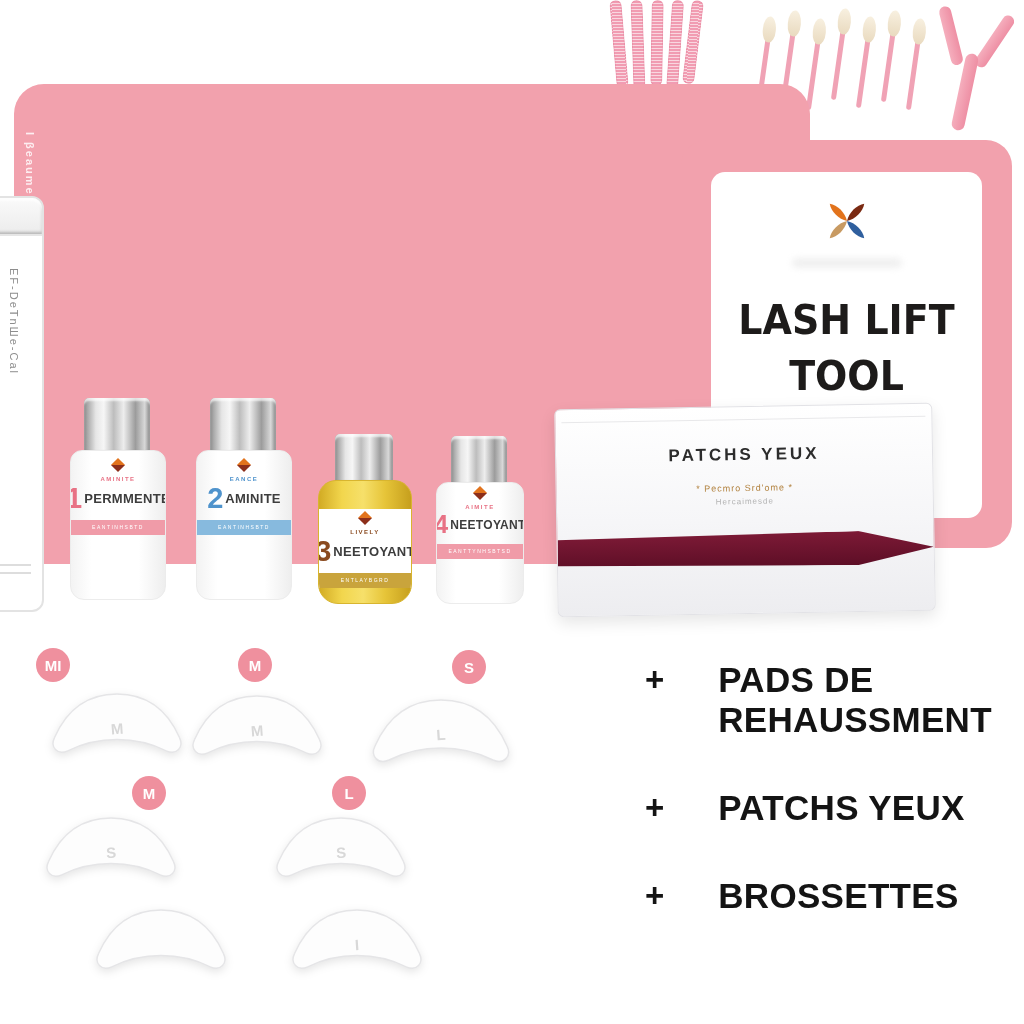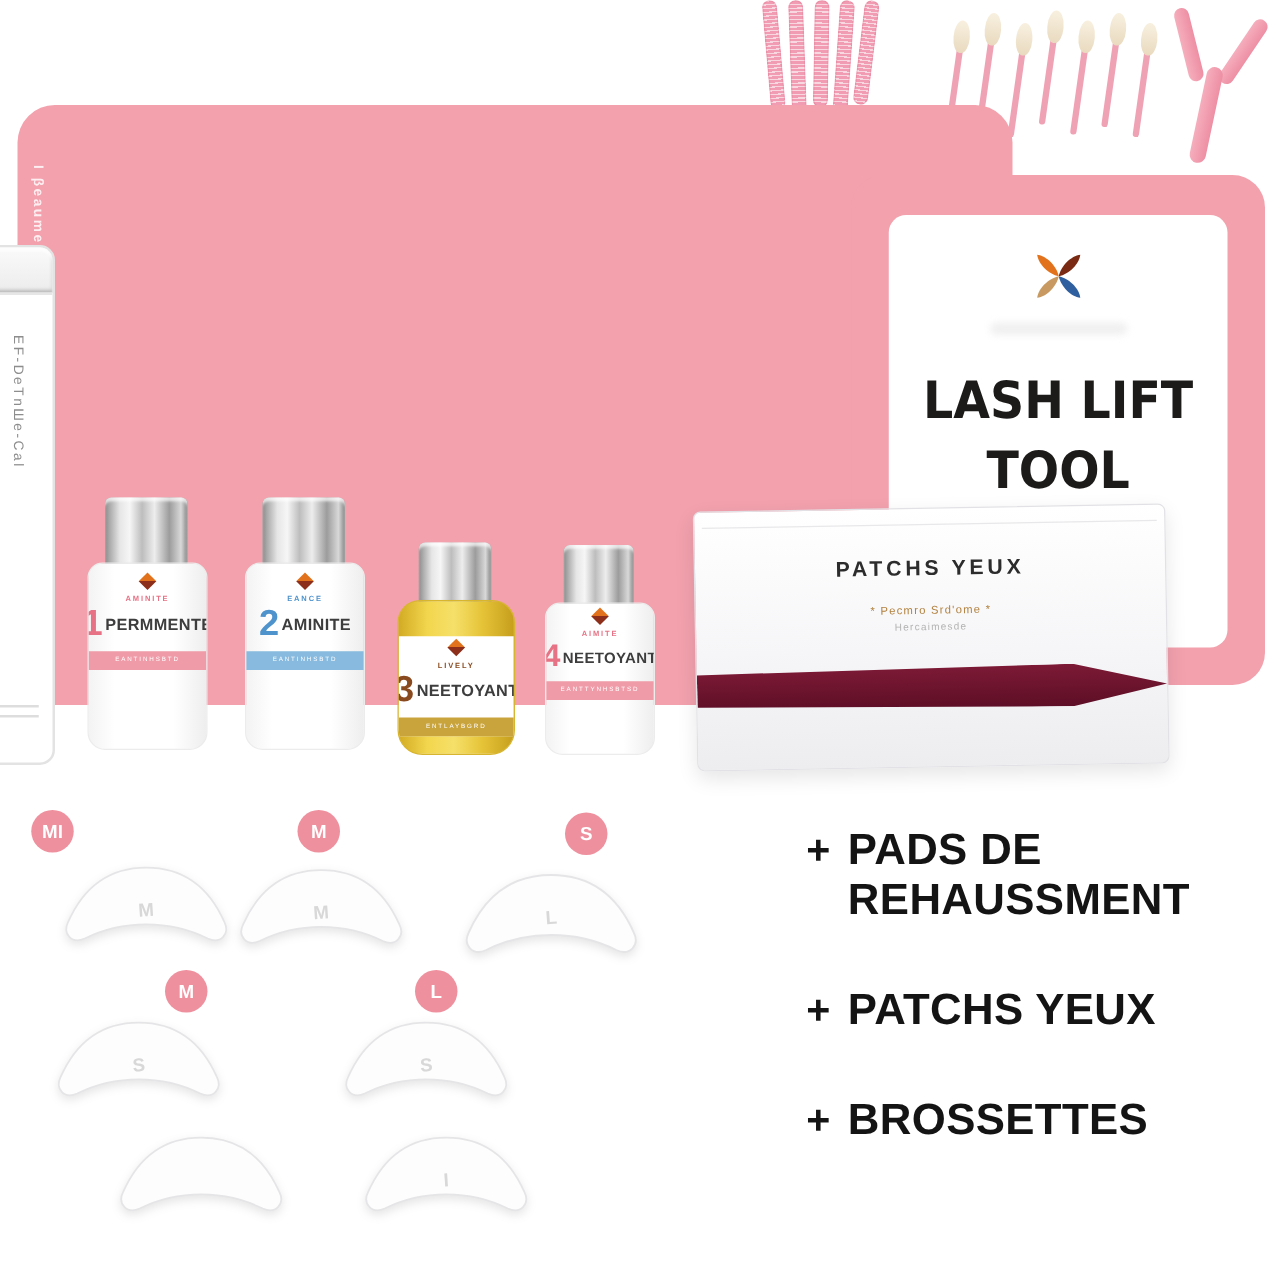--- a/index.html
+++ b/index.html
@@ -97,21 +97,21 @@
   .pad svg{width:100%;height:100%;filter:drop-shadow(0 3px 4px rgba(0,0,0,.10));}
   .pad .letter{position:absolute;left:50%;top:34px;transform:translateX(-50%) rotate(-4deg);
     font-size:15px;font-weight:bold;color:#d8d8d8;}
   .badge{position:absolute;width:34px;height:34px;border-radius:50%;background:#ef909e;color:#fff;
     font-size:15px;font-weight:bold;display:flex;align-items:center;justify-content:center;z-index:1;}
 
   
   .features{position:absolute;left:645px;top:660px;width:372px;z-index:1;color:#141414;}
   .feature{display:flex;align-items:flex-start;margin-bottom:0;}
   .feature .plus{font-size:33px;font-weight:bold;margin-right:14px;line-height:1.2;}
-  .flines{display:flex;flex-direction:column;font-size:35px;font-weight:bold;line-height:1.14;letter-spacing:.3px;}
+  .flines{display:flex;flex-direction:column;font-size:35px;font-weight:bold;line-height:1.14;letter-spacing:.3px;margin-left:40px;}
   .feature+.feature{margin-top:48px;}
 </style>
 </head>
 <body>
 
 <div class="stage">
 
   <div class="spoolie" style="left:613px;top:0;height:88px;transform:rotate(-5deg)"></div>
   <div class="spoolie" style="left:632px;top:0;height:93px;transform:rotate(-2deg)"></div>
   <div class="spoolie" style="left:651px;top:0;height:86px;transform:rotate(1deg)"></div>
@@ -234,21 +234,21 @@
     </div>
   </div>
 
   <div class="patch">
     <div class="patch-title">PATCHS YEUX</div>
     <div class="patch-line1">* Pecmro Srd'ome *</div>
     <div class="patch-line2">Hercaimesde</div>
     <div class="patch-ribbon"></div>
   </div>
 
-  <div class="badge" style="left:25px;top:648px">MI</div>
+  <div class="badge" style="left:36px;top:648px">MI</div>
   <div class="badge" style="left:238px;top:648px">M</div>
   <div class="badge" style="left:452px;top:650px">S</div>
   <div class="badge" style="left:132px;top:776px">M</div>
   <div class="badge" style="left:332px;top:776px">L</div>
 
   <div class="pad" style="left:46px;top:686px">
     <svg viewBox="0 0 150 92">
         <path d="M9,54 C24,20 48,8 75,8 C102,8 126,20 141,54 C146,64 138,73 127,68 C111,60 94,56 75,56 C56,56 39,60 23,68 C12,73 4,64 9,54 Z" fill="#fdfdfd" stroke="#e5e5e7" stroke-width="1.5"></path>
       </svg>
     <span class="letter">M</span>

